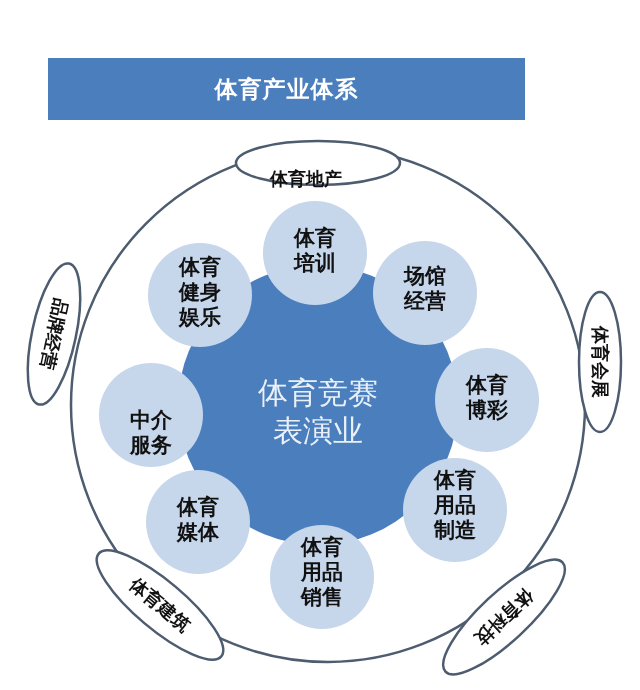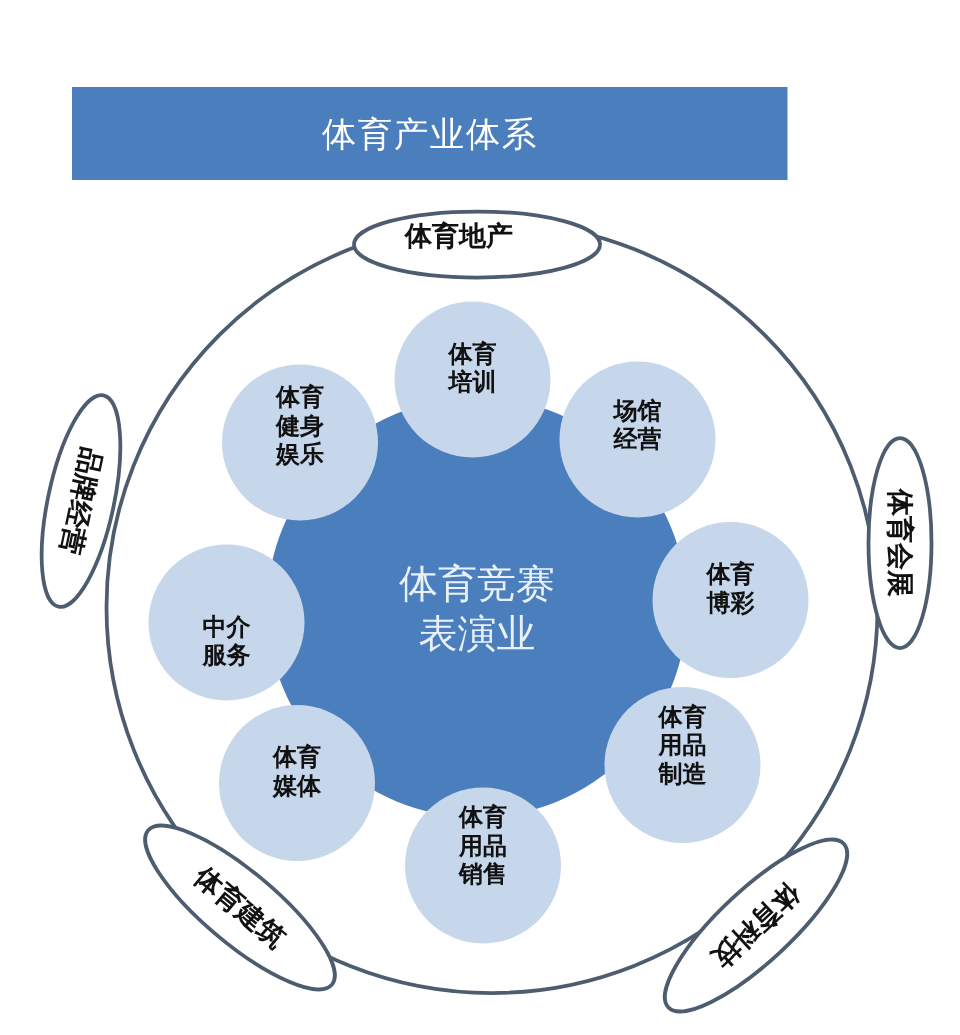--- a/index.html
+++ b/index.html
@@ -1,25 +1,25 @@
 <!DOCTYPE html>
 <html><head>
 <meta charset="utf-8">
 <style>
   html, body { margin:0; padding:0; background:#ffffff; }
   body { width:640px; height:690px; position:relative; overflow:hidden;
          font-family:"DejaVu Sans", "Liberation Sans", sans-serif; }
   .title-bar { position:absolute; left:48px; top:58px; width:477px; height:62px;
                background:#4b7ebd; display:flex; align-items:center; justify-content:center; }
-  .title-bar span { color:#ffffff; font-size:23px; font-weight:normal; letter-spacing:1px; }
+  .title-bar span { color:#ffffff; font-size:23px; font-weight:bold; letter-spacing:1px; }
   svg.diagram { position:absolute; left:0; top:0; }
   .lbl { position:absolute; text-align:center; font-weight:bold; color:#111;
          line-height:1.2; white-space:pre-line; }
-  .sat { font-size:16px; }
-  .center-lbl { color:#e9f0f8; font-size:26px; font-weight:normal; line-height:1.25; }
+  .sat { font-size:21px; }
+  .center-lbl { color:#e9f0f8; font-size:30px; font-weight:normal; line-height:1.25; }
   .rot { position:absolute; display:flex; align-items:center; justify-content:center;
          font-weight:bold; font-size:18px; color:#111; }
 </style>
 </head>
 <body>
 
 <div class="title-bar">
   <span>体育产业体系</span>
 </div>
 
@@ -65,17 +65,17 @@
 用品
 销售</div>
 <div class="lbl sat" style="left:148px; top:495px; width:100px;">体育
 媒体</div>
 <div class="lbl sat" style="left:101px; top:408px; width:100px;">中介
 服务</div>
 <div class="lbl sat" style="left:150px; top:255px; width:100px;">体育
 健身
 娱乐</div>
 
-<div class="rot" style="left:238px; top:144px; width:136px; height:26px;">体育地产</div>
+<div class="rot" style="left:238px; top:166px; width:136px; height:26px;">体育地产</div>
 <div class="rot" style="left:540px; top:349px; width:120px; height:26px; transform:rotate(90deg);">体育会展</div>
 <div class="rot" style="left:444px; top:604px; width:120px; height:26px; transform:rotate(137deg);">体育科技</div>
 <div class="rot" style="left:100px; top:592px; width:120px; height:26px; transform:rotate(40deg);">体育建筑</div>
 <div class="rot" style="left:-6px; top:321px; width:120px; height:26px; transform:rotate(102deg);">品牌经营</div>
 
 </body></html>

